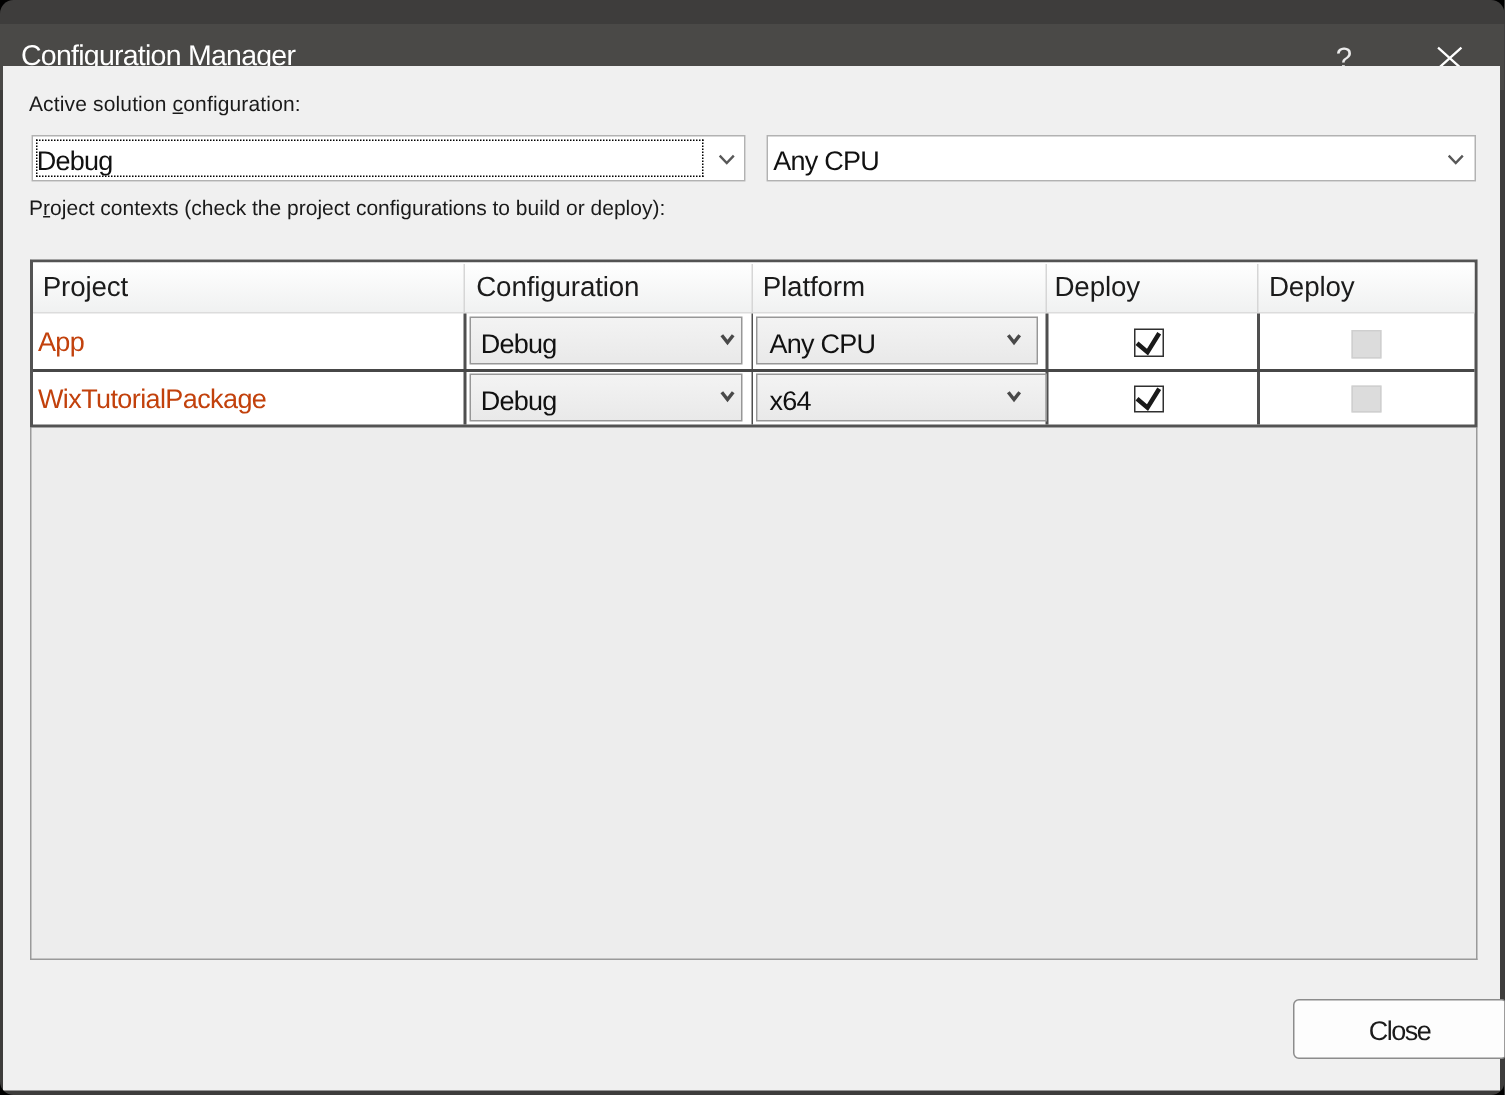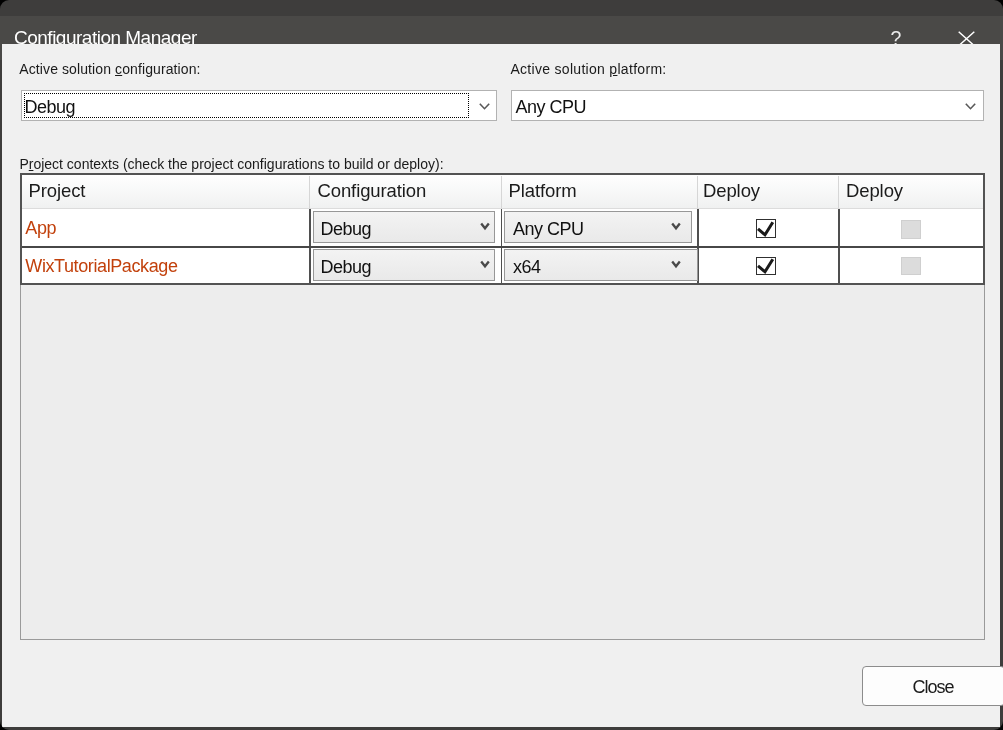--- a/index.html
+++ b/index.html
@@ -48,37 +48,36 @@
     <div class="txt">Configuration Manager</div>
     <svg class="abs" style="left:887px; top:8px;" width="18" height="28" viewBox="0 0 18 28">
       <text x="9" y="21" font-size="19.5" fill="#ececec" text-anchor="middle" font-family="Liberation Sans">?</text>
     </svg>
     <svg class="abs" style="left:958px; top:14.5px;" width="17" height="15.5" viewBox="0 0 17 15.5">
       <path d="M0.7 0.7 L16.3 14.8 M16.3 0.7 L0.7 14.8" stroke="#ffffff" stroke-width="1.5" fill="none"></path>
     </svg>
   </div>
   <div class="body">
     <div class="lbl" style="left:17.3px; top:17px;">Active solution <u>c</u>onfiguration:</div>
-    <div class="lbl" style="left:508.4px; top:17px; letter-spacing:0.3px;">Active solution <u>p</u>latform:</div>
 
     <div class="combo" style="left:19px; width:476px;">
       <div class="focusrect" style="right:27px;"></div>
       <div class="ctext" style="left:2.5px;">Debug</div>
       <svg style="left:457px; top:12.5px;" width="11" height="6.5" viewBox="0 0 11 6.5">
         <path d="M0.8 0.8 L5.5 5.7 L10.2 0.8" stroke="#585858" stroke-width="1.6" fill="none"></path>
       </svg>
     </div>
     <div class="combo" style="left:509px; width:473px;">
       <div class="ctext" style="left:3.5px;">Any CPU</div>
       <svg style="left:453px; top:12.5px;" width="11" height="6.5" viewBox="0 0 11 6.5">
         <path d="M0.8 0.8 L5.5 5.7 L10.2 0.8" stroke="#585858" stroke-width="1.6" fill="none"></path>
       </svg>
     </div>
 
-    <div class="lbl" style="left:17.4px; top:112px; letter-spacing:0;">P<u>r</u>oject contexts (check the project configurations to build or deploy):</div>
+    <div class="lbl" style="left:17.4px; top:86px; letter-spacing:0;">P<u>r</u>oject contexts (check the project configurations to build or deploy):</div>
 
     <div class="grid-empty"></div>
     <div class="grid-rows">
       <div class="ghead">
         <div class="gsep-h" style="left:287px;"></div>
         <div class="gsep-h" style="left:478.5px;"></div>
         <div class="gsep-h" style="left:675.2px;"></div>
         <div class="gsep-h" style="left:816.2px;"></div>
         <div class="htext" style="left:6.2px;">Project</div>
         <div class="htext" style="left:295.2px;">Configuration</div>

